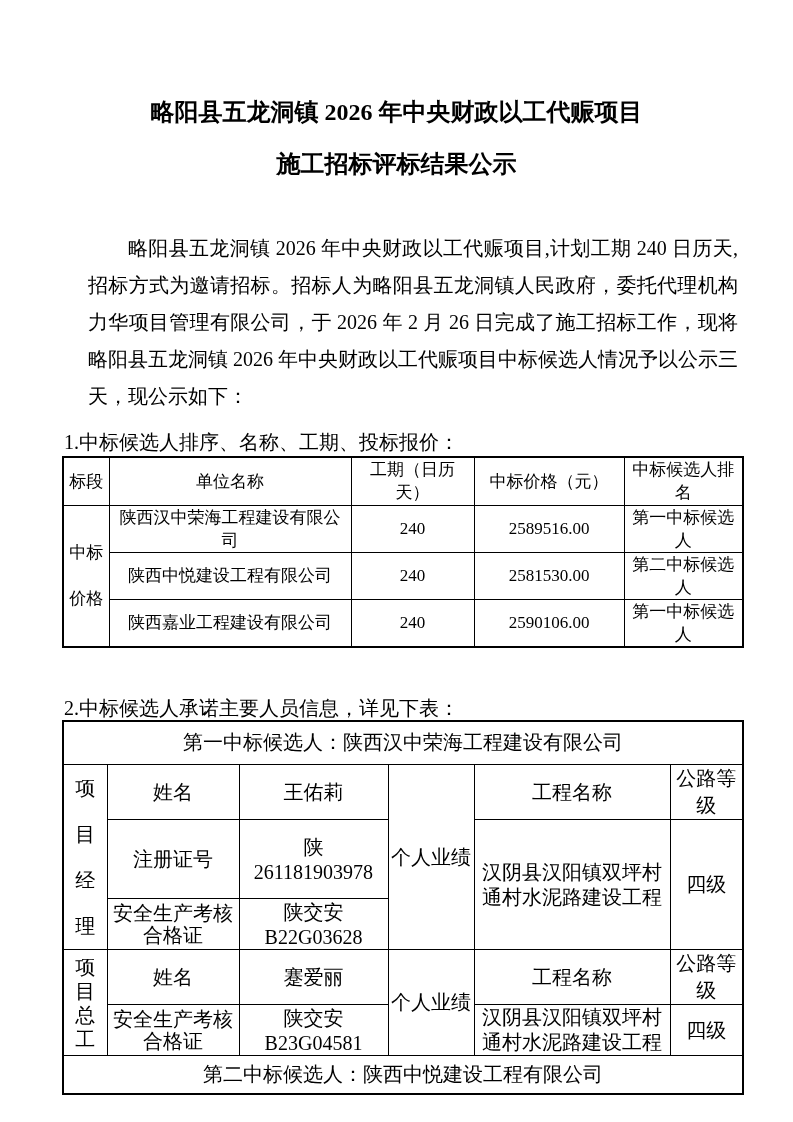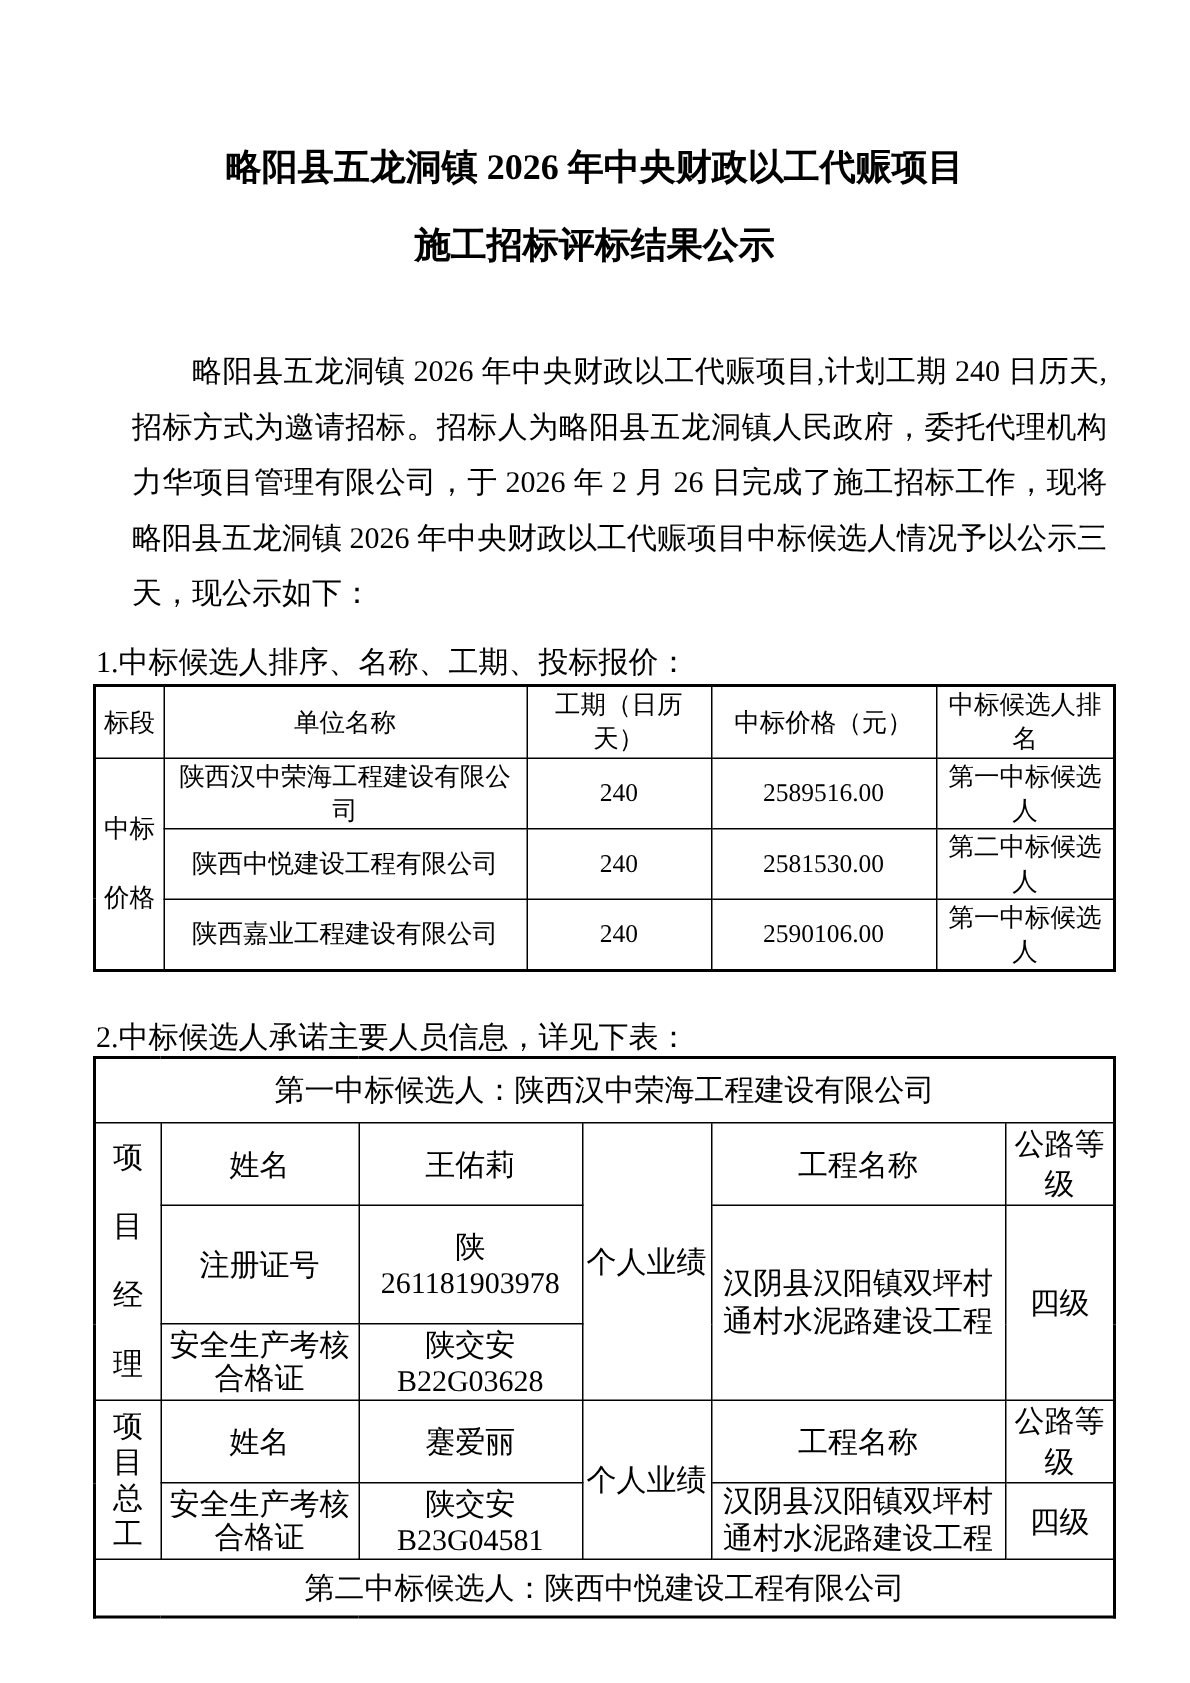--- a/index.html
+++ b/index.html
@@ -35,21 +35,21 @@
     font-size: 20px;
     line-height: 37px;
     text-align: justify;
     text-indent: 2em;
   }
   .section-heading {
     margin-left: 64px;
     font-size: 20px;
   }
   .heading-1 { margin-top: 13px; line-height: 28px; }
-  .heading-2 { margin-top: 32px; line-height: 24px; }
+  .heading-2 { margin-top: 48px; line-height: 24px; }
   table {
     border-collapse: collapse;
     table-layout: fixed;
     margin-left: 62px;
     border: 2px solid #000;
   }
   td, th {
     border: 1px solid #000;
     text-align: center;
     vertical-align: middle;

